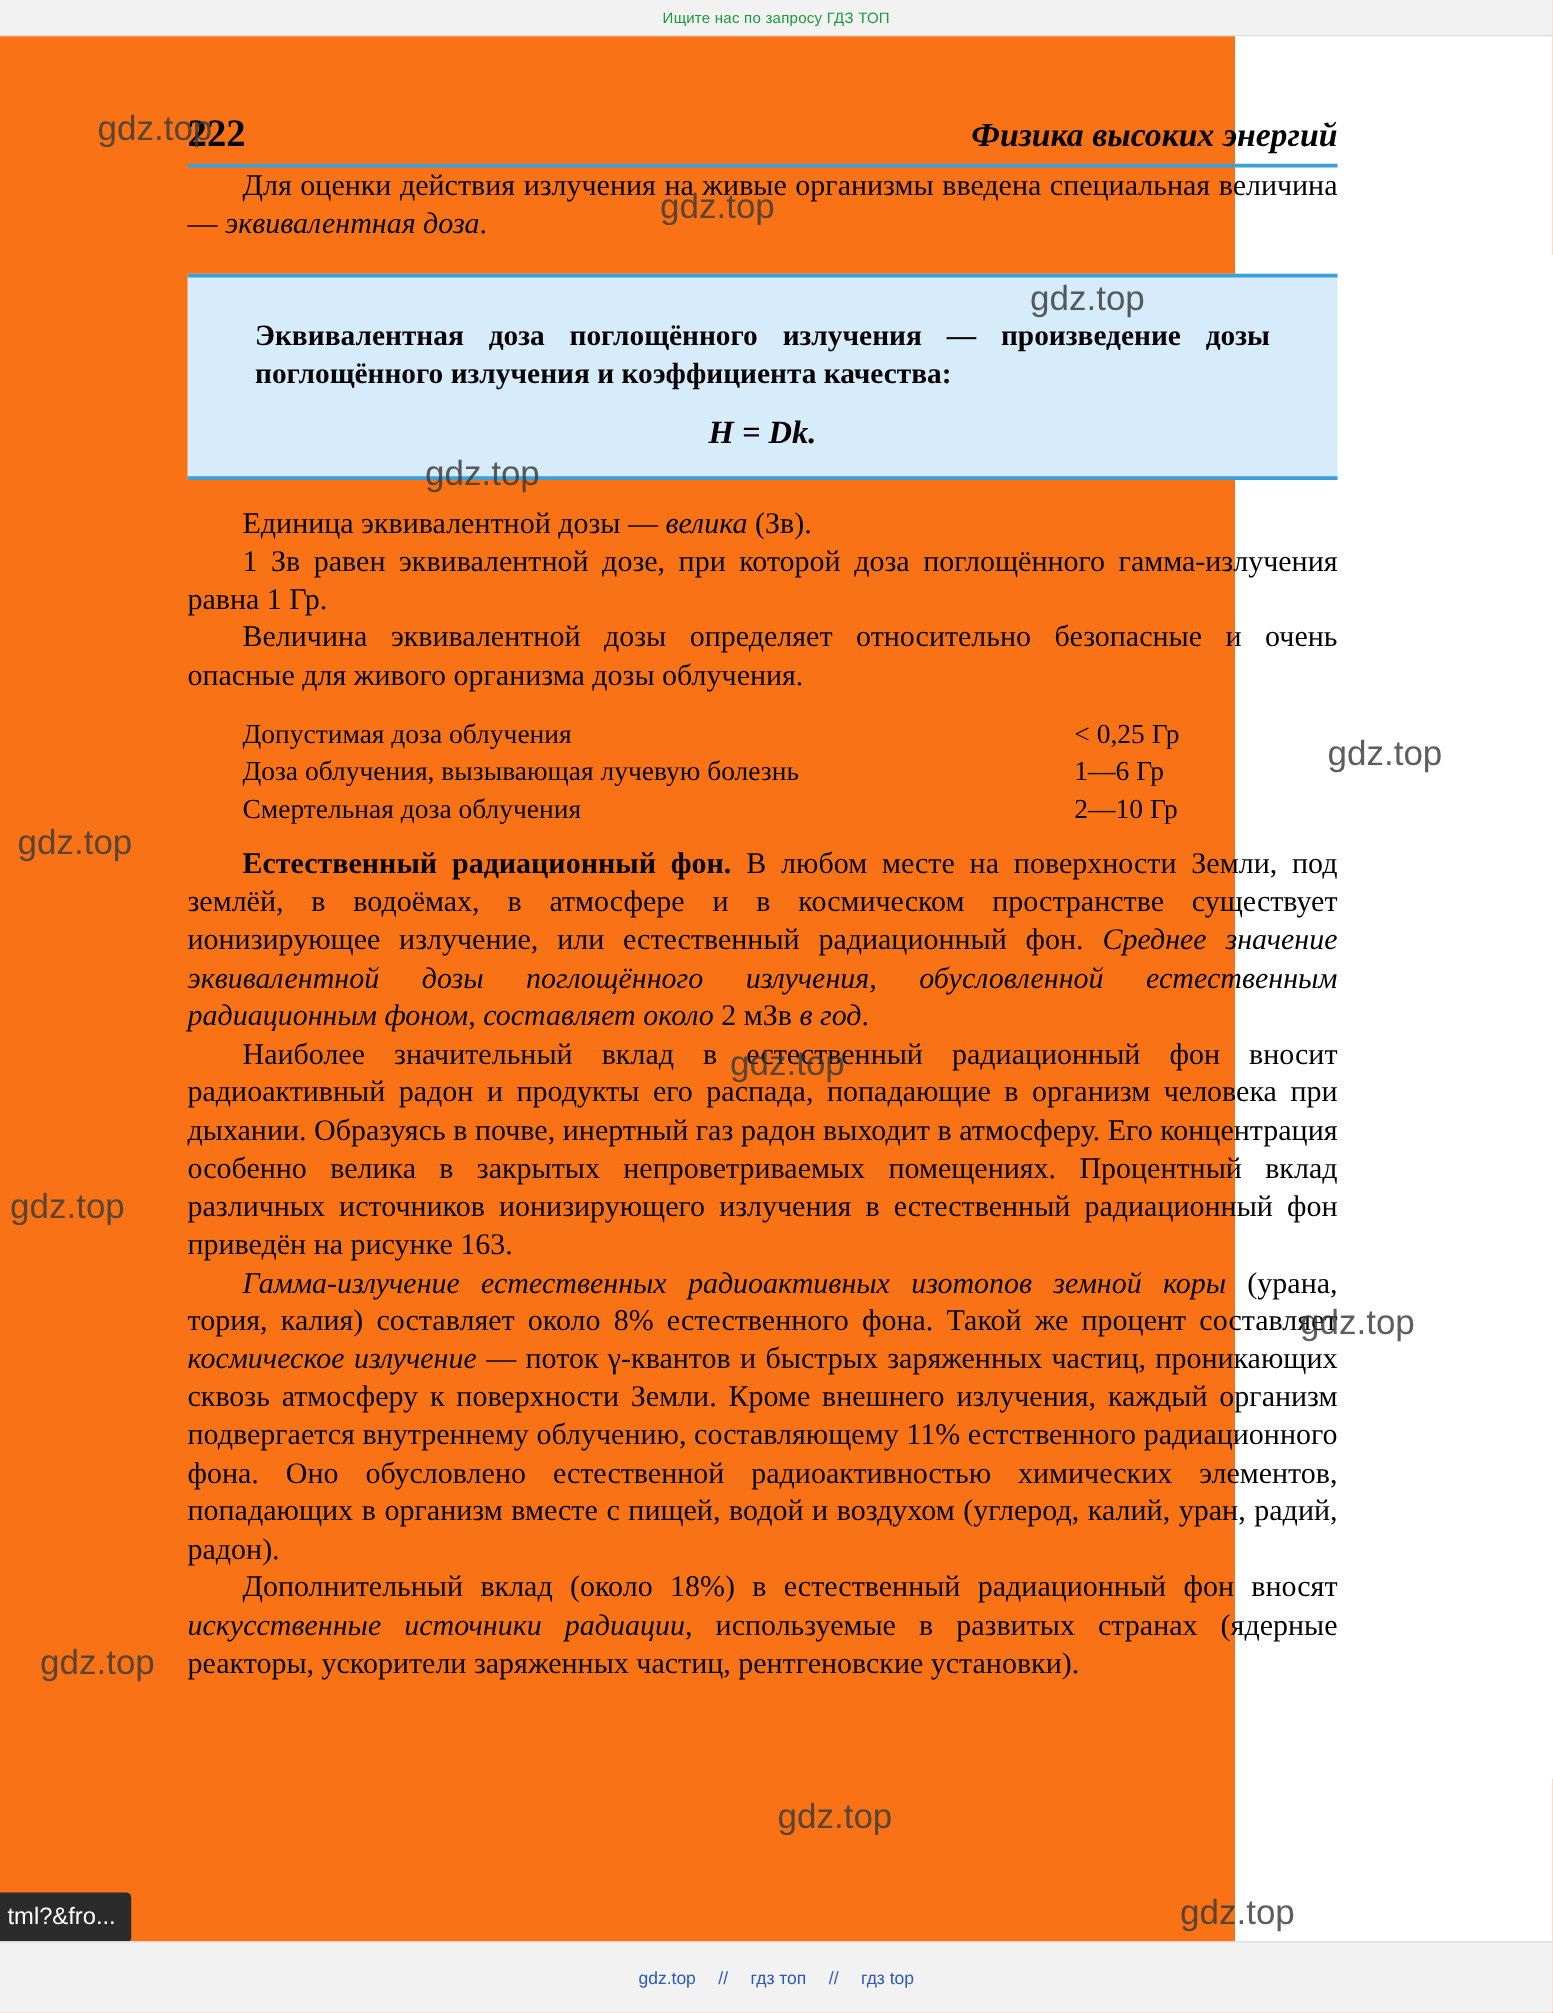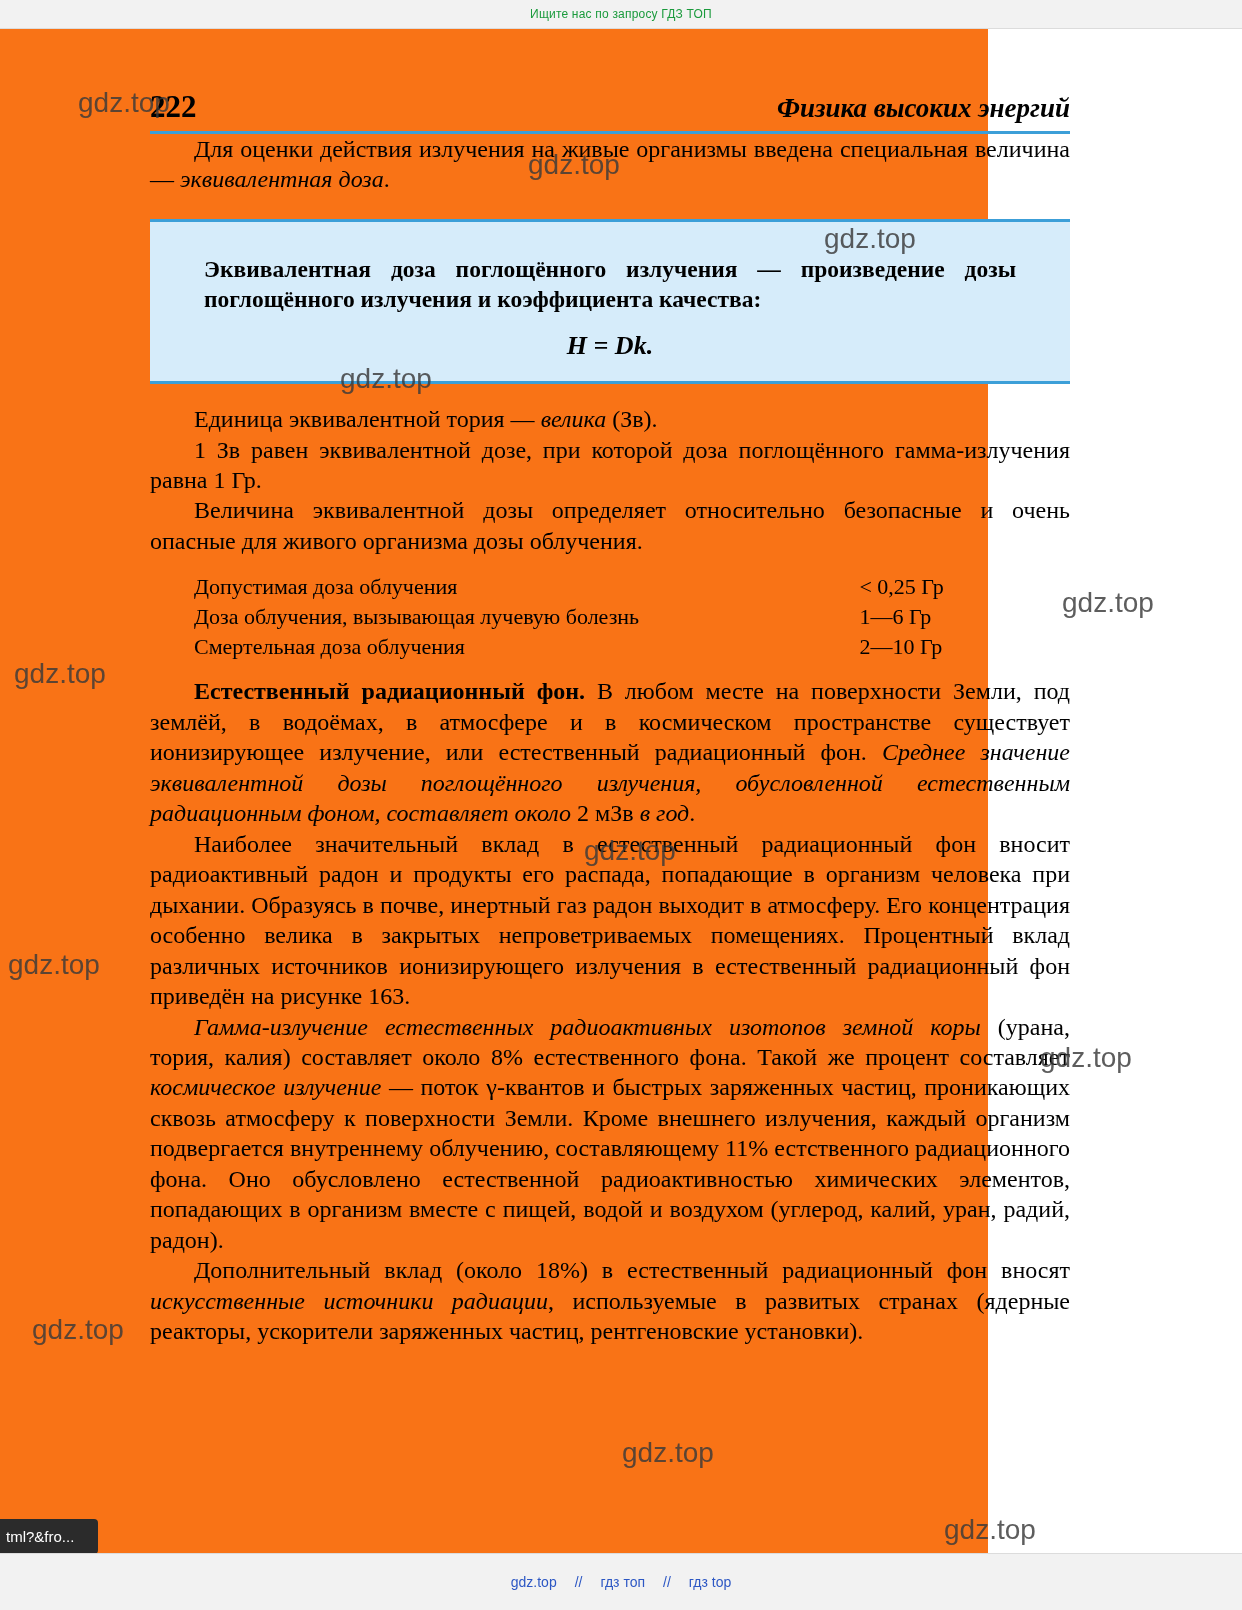--- a/index.html
+++ b/index.html
@@ -130,22 +130,22 @@
     pointer-events: none;
     white-space: nowrap;
   }
   .status-chip {
     position: absolute;
     left: 0;
     bottom: 56px;
     background: #2b2b2b;
     color: #ffffff;
     font-family: "Liberation Sans", sans-serif;
-    font-size: 15px;
-    padding: 9px 24px 9px 6px;
+    font-size: 19px;
+    padding: 9px 12px 9px 6px;
     border-radius: 0 4px 4px 0;
     white-space: nowrap;
   }
   .bottom-bar {
     position: absolute;
     left: 0;
     bottom: 0;
     width: 1242px;
     height: 56px;
     background: #f2f2f2;
@@ -184,21 +184,21 @@
     </div>
 
     <p class="para first-para"><span>Для оценки действия излучения на живые организмы введена специальная величина — </span><i class="it">эквивалентная доза</i><span>.</span></p>
 
     <div class="definition-box">
       <p class="definition-text">Эквивалентная доза поглощённого излучения — произведение дозы поглощённого излучения и коэффициента качества:</p>
       <div class="formula">H = Dk.</div>
     </div>
 
     <div class="para-block after-box">
-      <p class="para"><span>Единица эквивалентной тория — </span><i class="it">велика</i><span> (Зв).</span></p>
+      <p class="para"><span>Единица эквивалентной дозы — </span><i class="it">велика</i><span> (Зв).</span></p>
       <p class="para">1 Зв равен эквивалентной дозе, при которой доза поглощённого гамма-излучения равна 1 Гр.</p>
       <p class="para">Величина эквивалентной дозы определяет относительно безопасные и очень опасные для живого организма дозы облучения.</p>
     </div>
 
     <table class="dose-table">
       <tbody>
           <tr>
         <td>Допустимая доза облучения</td>
         <td class="val">&lt; 0,25 Гр</td>
       </tr>

